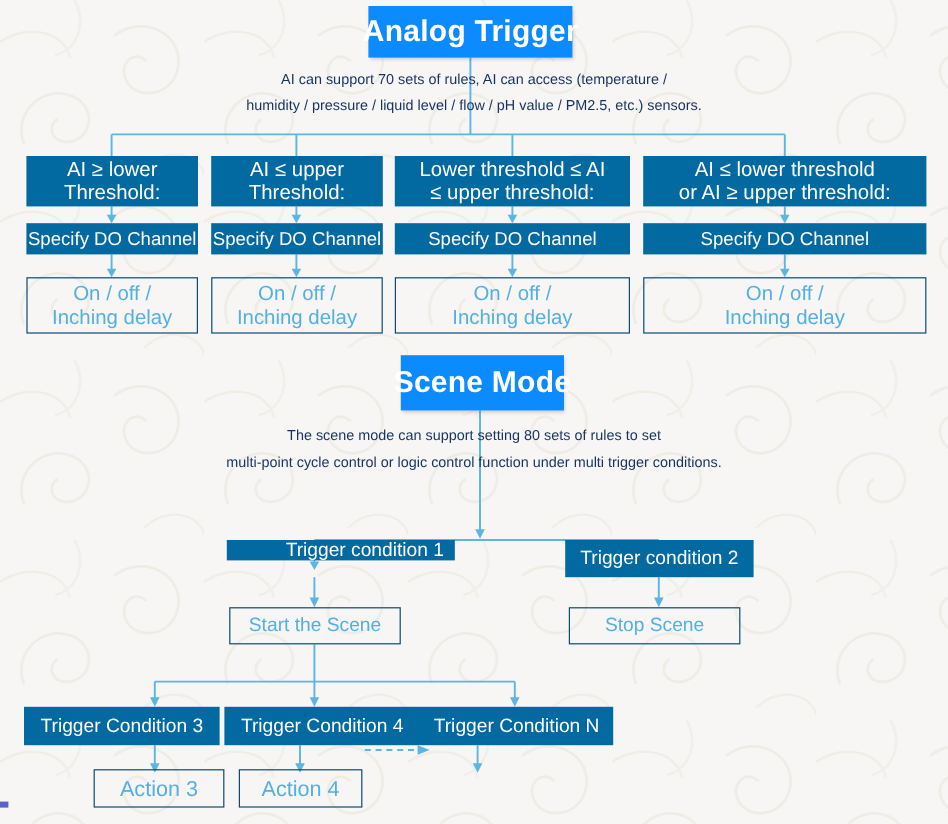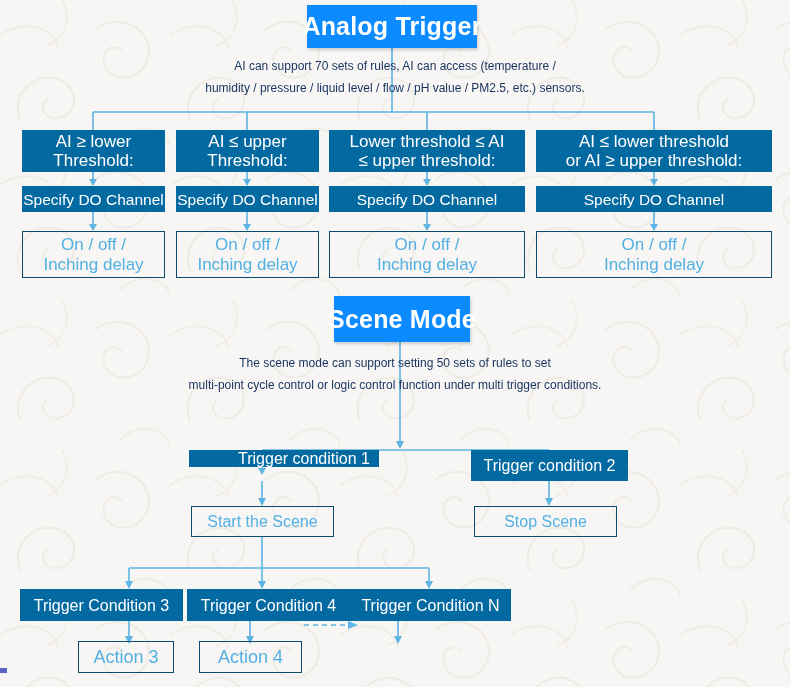--- a/index.html
+++ b/index.html
@@ -241,21 +241,21 @@
   </div>
   <div class="bbox f17" style="left:536px; top:231px; width:236px; height:47px;">
     <span>On / off /
 Inching delay</span>
   </div>
 
   <div class="hdr" style="left:334px; top:296px; width:136px; height:46px;">
     <span>Scene Mode</span>
   </div>
 
-  <div class="desc" style="left:45px; top:352px; width:700px;">The scene mode can support setting 50 sets of rules to set
+  <div class="desc" style="left:45px; top:352px; width:700px;">The scene mode can support setting 80 sets of rules to set
 multi-point cycle control or logic control function under multi trigger conditions.</div>
 
   <div class="obox f16" style="left:189px; top:450px; width:150px; height:17px;padding-left:40px;">
     <span>Trigger condition 1</span>
   </div>
   <div class="obox f16" style="left:471px; top:450px; width:157px; height:31px;">
     <span>Trigger condition 2</span>
   </div>
 
   <div class="bbox f16" style="left:474px; top:506px; width:143px; height:31px;">
@@ -268,21 +268,21 @@
   <div class="obox f16" style="left:20px; top:589px; width:163px; height:32px;">
     <span>Trigger Condition 3</span>
   </div>
   <div class="obox f16" style="left:187px; top:589px; width:163px; height:32px;">
     <span>Trigger Condition 4</span>
   </div>
   <div class="obox f16" style="left:350px; top:589px; width:161px; height:32px;">
     <span>Trigger Condition N</span>
   </div>
 
-  <div class="bbox f18" style="left:78px; top:641px; width:96px; height:32px;">
+  <div class="bbox f18" style="left:78px; top:641px; width:109px; height:32px;">
     <span>Action 3</span>
   </div>
   <div class="bbox f18" style="left:199px; top:641px; width:103px; height:32px;">
     <span>Action 4</span>
   </div>
 
   <div class="corner-mark"></div>
 
 </div>
 

